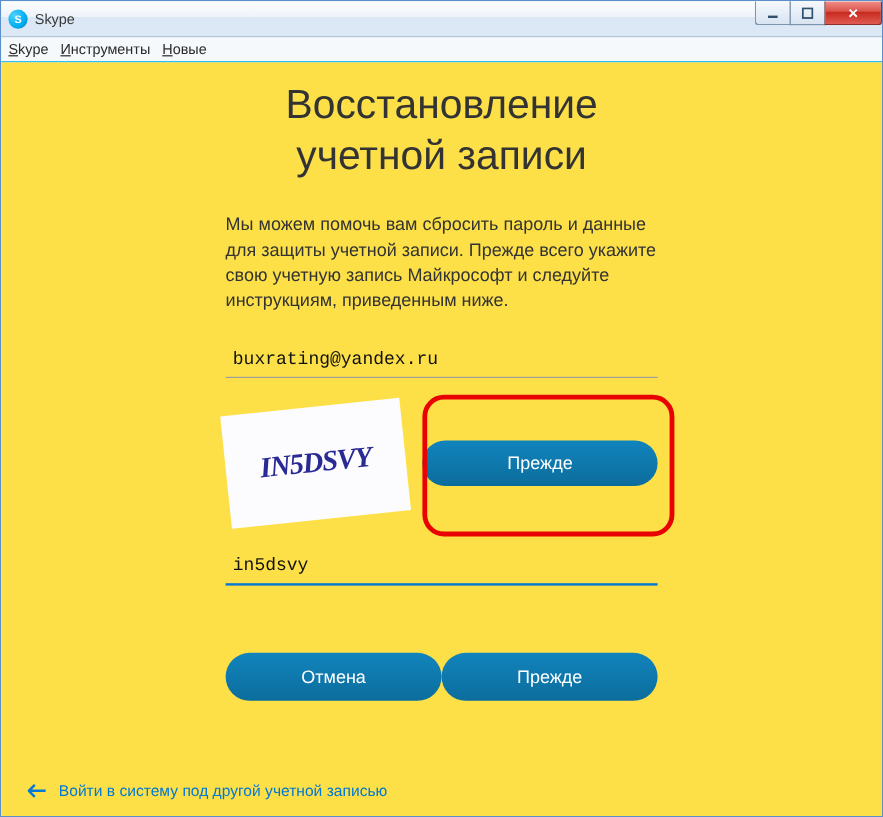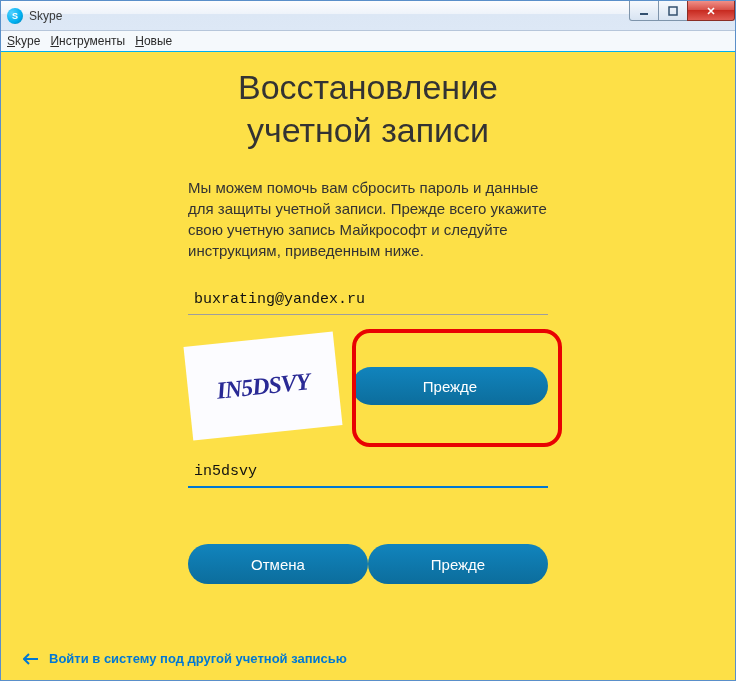--- a/index.html
+++ b/index.html
@@ -150,21 +150,21 @@
     .action-row .pill-btn { flex:1; height:40px; }
     .footer-link {
       position:absolute;
       left: 22px;
       bottom: 14px;
       display:flex;
       align-items:center;
       gap:10px;
       color:#0078d4;
       font-size: 13px;
-      font-weight:700;
+      font-weight:400;
       cursor:pointer;
     }
     .footer-link svg { width:16px; height:12px; fill:#0078d4; }
   </style>
 </head>
 <body>
 
 <div class="titlebar">
   <div class="app-icon">
     <svg viewBox="0 0 10 10">

